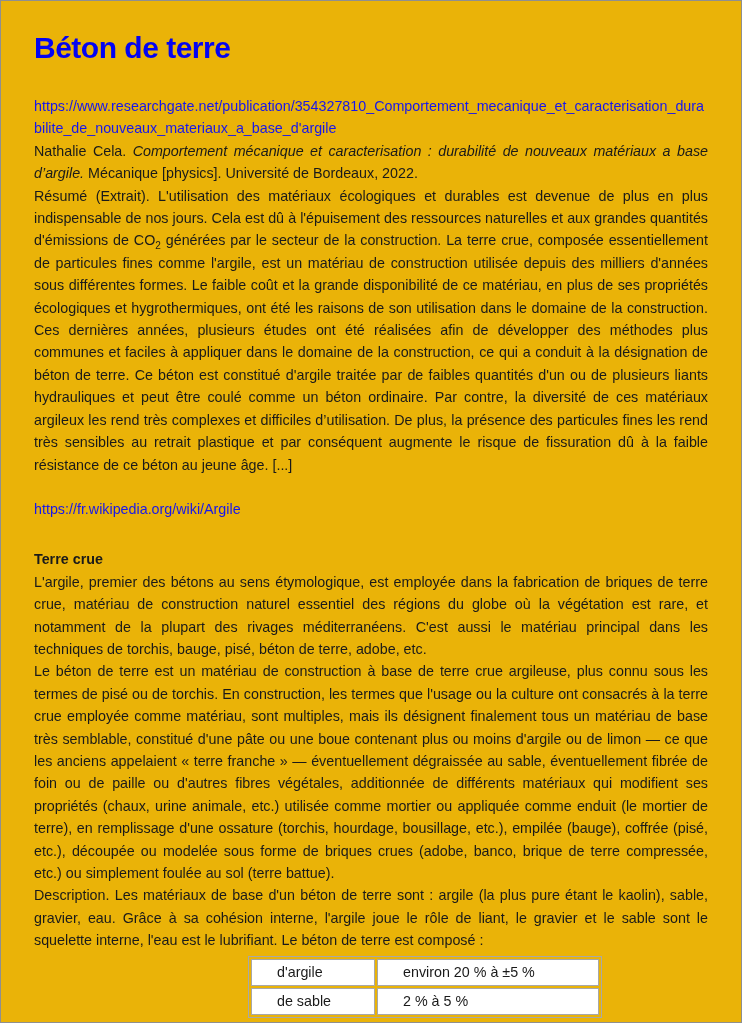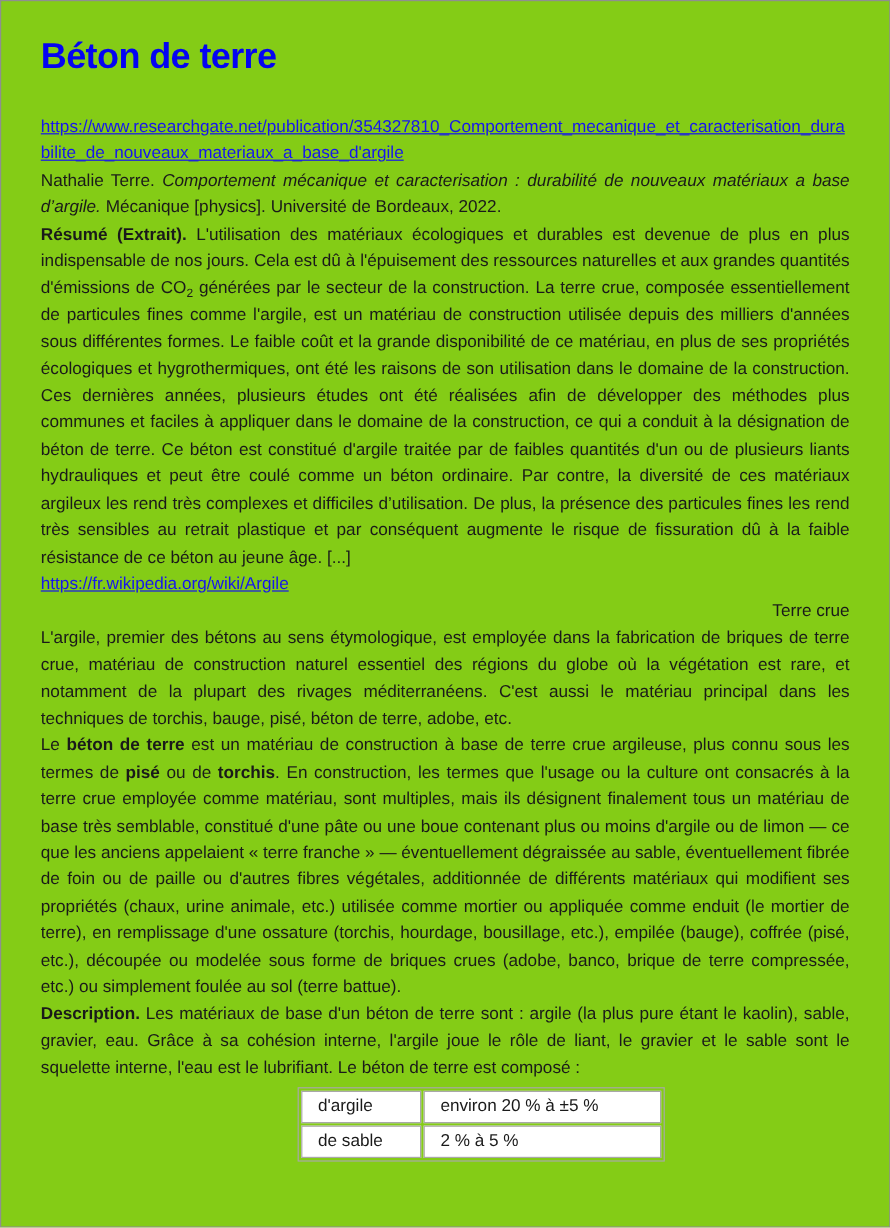--- a/index.html
+++ b/index.html
@@ -3,79 +3,78 @@
 <meta charset="utf-8">
 <style>
   html, body { margin: 0; padding: 0; background: #ffffff; }
   body { font-family: "Liberation Sans", sans-serif; }
   .page {
     position: relative;
     width: 742px;
     height: 1023px;
     box-sizing: border-box;
     border: 1px solid #8f8f8f;
-    background: #84cc16;
+    background: #eab308;
     overflow: hidden;
   }
   .content {
     box-sizing: border-box;
     padding: 30px 33px 0 33px;
     color: #1a1a1a;
     font-size: 14.3px;
     line-height: 22.4px;
   }
   h1.doc-title {
     margin: 0 0 30px 0;
     font-size: 30px;
     line-height: 34px;
     font-weight: bold;
     color: #0404f2;
     letter-spacing: -0.5px;
   }
   p { margin: 0; text-align: justify; }
-  .gap-top { }
+  .gap-top { margin-top: 22px; }
   .doclink {
     color: #1616ee;
-    text-decoration: underline;
     cursor: pointer;
   }
   .url-break { word-break: break-all; }
-  .bold { font-weight: bold; }
+  .bold { font-weight: normal; }
   .italic { font-style: italic; }
   sub { font-size: 10px; line-height: 0; }
-  .heading-inline { font-weight: normal; text-align: right; }
+  .heading-inline { font-weight: bold; text-align: left; margin-top: 28px; }
   table.comp-table {
     margin: 4px 0 4px 214px;
     border: 1px solid #a8a8a8;
     border-spacing: 2px;
     border-collapse: separate;
     font-size: 14.3px;
     color: #1a1a1a;
   }
   table.comp-table td {
     border: 1px solid #a8a8a8;
-    padding: 2px 13px;
+    padding: 2px 25px;
     line-height: 21px;
     white-space: nowrap;
     background: #ffffff;
   }
   table.comp-table td.label-col { min-width: 72px; }
   table.comp-table td.value-col { min-width: 170px; }
 </style>
 </head>
 <body>
 
 <div class="page">
   <div class="content">
 
     <h1 class="doc-title">Béton de terre</h1>
 
     <p class="url-break"><a class="doclink">https://www.researchgate.net/publication/354327810_Comportement_mecanique_et_caracterisation_durabilite_de_nouveaux_materiaux_a_base_d'argile</a></p>
 
-    <p><span>Nathalie Terre. </span><span class="italic">Comportement mécanique et caracterisation : durabilité de nouveaux matériaux a base d’argile.</span><span> Mécanique [physics]. Université de Bordeaux, 2022.</span></p>
+    <p><span>Nathalie Cela. </span><span class="italic">Comportement mécanique et caracterisation : durabilité de nouveaux matériaux a base d’argile.</span><span> Mécanique [physics]. Université de Bordeaux, 2022.</span></p>
 
     <p><span class="bold">Résumé (Extrait).</span><span> L'utilisation des matériaux écologiques et durables est devenue de plus en plus indispensable de nos jours. Cela est dû à l'épuisement des ressources naturelles et aux grandes quantités d'émissions de CO</span><sub>2</sub><span> générées par le secteur de la construction. La terre crue, composée essentiellement de particules fines comme l'argile, est un matériau de construction utilisée depuis des milliers d'années sous différentes formes. Le faible coût et la grande disponibilité de ce matériau, en plus de ses propriétés écologiques et hygrothermiques, ont été les raisons de son utilisation dans le domaine de la construction. Ces dernières années, plusieurs études ont été réalisées afin de développer des méthodes plus communes et faciles à appliquer dans le domaine de la construction, ce qui a conduit à la désignation de béton de terre. Ce béton est constitué d'argile traitée par de faibles quantités d'un ou de plusieurs liants hydrauliques et peut être coulé comme un béton ordinaire. Par contre, la diversité de ces matériaux argileux les rend très complexes et difficiles d’utilisation. De plus, la présence des particules fines les rend très sensibles au retrait plastique et par conséquent augmente le risque de fissuration dû à la faible résistance de ce béton au jeune âge. [...]</span></p>
 
     <p class="gap-top"><a class="doclink">https://fr.wikipedia.org/wiki/Argile</a></p>
 
     <p class="heading-inline">Terre crue</p>
 
     <p>L'argile, premier des bétons au sens étymologique, est employée dans la fabrication de briques de terre crue, matériau de construction naturel essentiel des régions du globe où la végétation est rare, et notamment de la plupart des rivages méditerranéens. C'est aussi le matériau principal dans les techniques de torchis, bauge, pisé, béton de terre, adobe, etc.</p>
 
 

